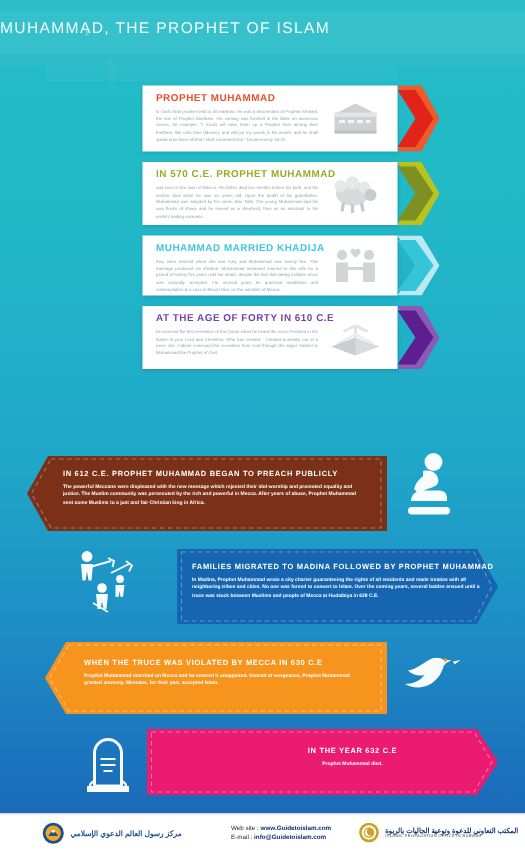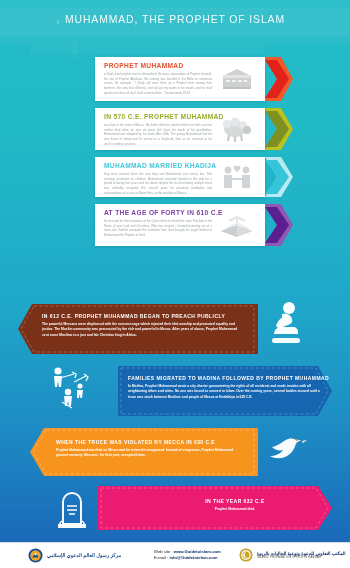--- a/index.html
+++ b/index.html
@@ -21,21 +21,21 @@
   .banner {
     position: absolute; top: 0; left: 0; right: 0; height: 44px;
     background: rgba(255,255,255,0.045);
   }
   .banner-stripe {
     position: absolute; top: 8px; left: 0; right: 0; height: 28px;
     background: rgba(255,255,255,0.05);
   }
   .title {
     position: absolute; top: 14px; left: 0; right: 0;
-    text-align: center;
+    text-align: left;
     color: #f2fbfc;
     font-size: 10.4px;
     letter-spacing: 0.9px;
     font-weight: 400;
   }
   .speck {
     position: absolute; width: 2px; height: 4px;
     background: rgba(255,255,255,0.25);
     top: 20px; left: 57px;
   }

